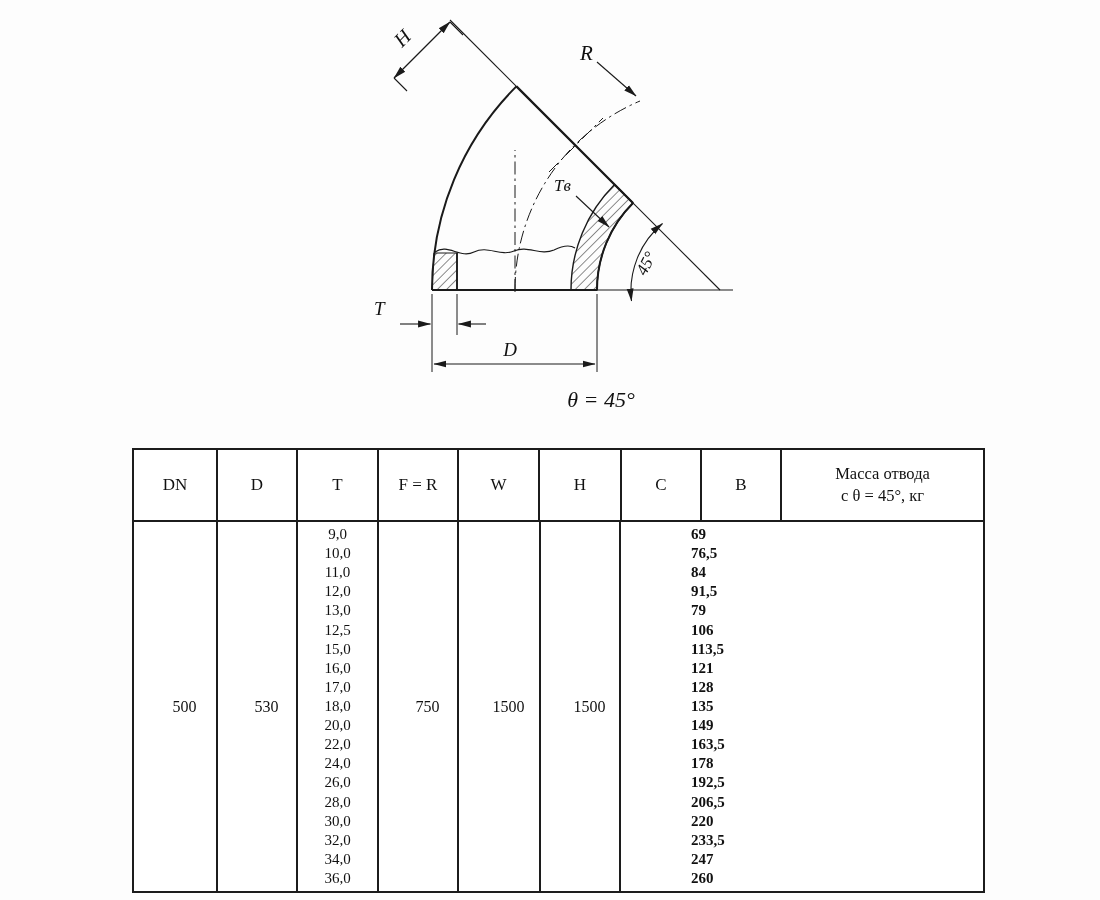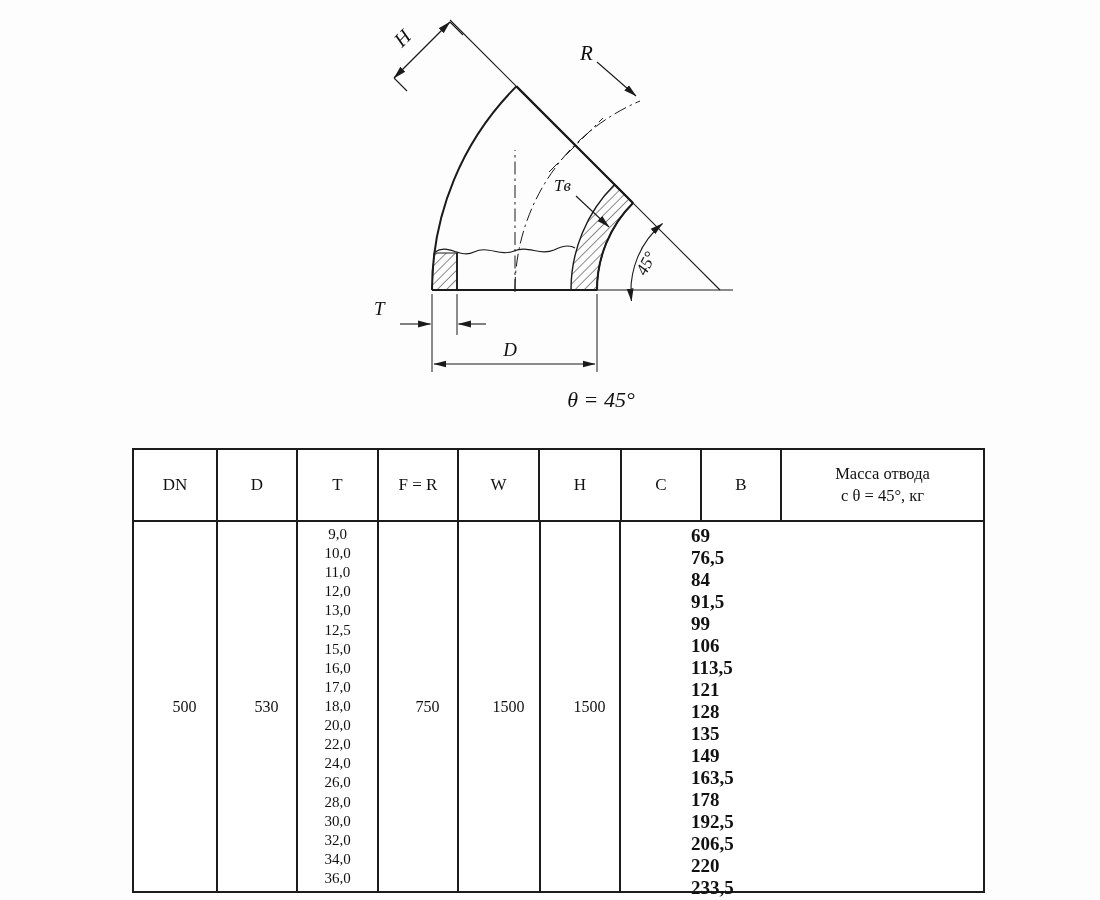--- a/index.html
+++ b/index.html
@@ -24,21 +24,21 @@
   .w-w{width:81px;} .w-h{width:82px;} .w-c{width:80px;} .w-b{width:80px;}
   .w-mass{flex:1;}
   .hcell{font-size:17px;}
   .hcell-mass{font-size:16.5px;line-height:1.35;flex-direction:column;}
   .vcell{font-size:16px;padding-left:19px;}
   .list-col{flex-direction:column;align-items:stretch;justify-content:stretch;
             padding:3px 4px;}
   .t-line{flex:1;display:flex;align-items:center;justify-content:center;
           font-size:15px;}
   .mass-line{flex:1;display:flex;align-items:center;justify-content:flex-start;
-             padding-left:66px;font-size:19px;font-weight:bold;}
+             padding-left:66px;font-size:15px;font-weight:bold;}
 </style>
 </head>
 <body>
 
 <svg class="drawing-svg" width="1100" height="440" viewBox="0 0 1100 440">
   <defs>
     <marker id="arrE" viewBox="0 0 12 8" refX="11.5" refY="4" markerWidth="13" markerHeight="9" markerUnits="userSpaceOnUse" orient="auto">
       <path d="M0,0.8 L12,4 L0,7.2 Z" fill="#1a1a1a"></path>
     </marker>
     <marker id="arrS" viewBox="0 0 12 8" refX="11.5" refY="4" markerWidth="13" markerHeight="9" markerUnits="userSpaceOnUse" orient="auto-start-reverse">
@@ -144,21 +144,21 @@
         <div class="t-line">36,0</div>
       </div>
     <div class="col w-fr vcell">750</div>
     <div class="col w-h vcell">1500</div>
     <div class="col w-c vcell">1500</div>
     <div class="col w-mass list-col">
         <div class="mass-line">69</div>
         <div class="mass-line">76,5</div>
         <div class="mass-line">84</div>
         <div class="mass-line">91,5</div>
-        <div class="mass-line">99</div>
+        <div class="mass-line">79</div>
         <div class="mass-line">106</div>
         <div class="mass-line">113,5</div>
         <div class="mass-line">121</div>
         <div class="mass-line">128</div>
         <div class="mass-line">135</div>
         <div class="mass-line">149</div>
         <div class="mass-line">163,5</div>
         <div class="mass-line">178</div>
         <div class="mass-line">192,5</div>
         <div class="mass-line">206,5</div>

